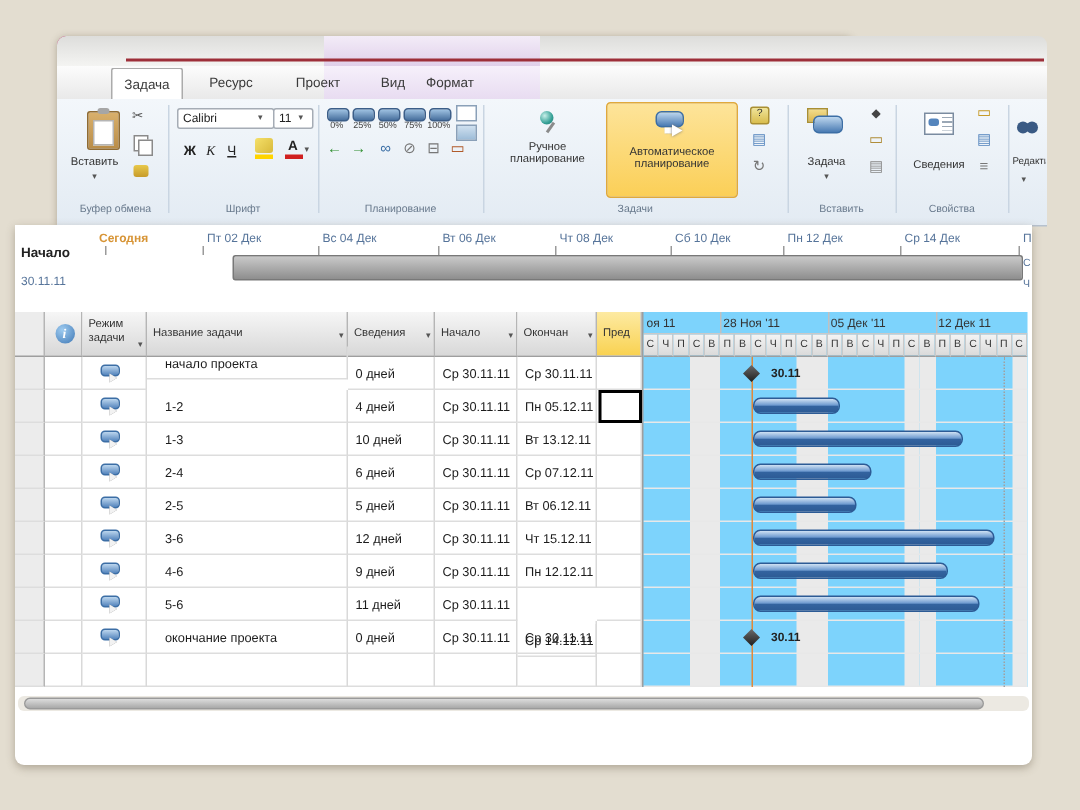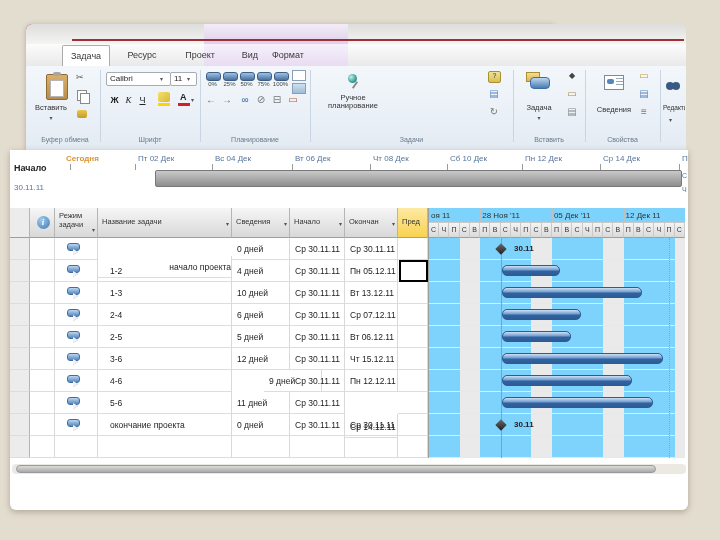--- a/index.html
+++ b/index.html
@@ -1,20 +1,20 @@
 <!DOCTYPE html>
 <html><head>
 <meta charset="utf-8">
 <style>
   html,body{margin:0;padding:0}
   body{width:720px;height:540px;background:#e3ddd0;font-family:"Liberation Sans","DejaVu Sans",sans-serif;position:relative;overflow:hidden}
   #slide{position:absolute;inset:0}
   .abs{position:absolute}
   
-  #ribbonBlock{left:26px;top:24px;width:531px;height:126px;background:#be185d;border-radius:6px 6px 0 0;box-shadow:0 1px 5px rgba(110,100,80,.45)}
+  #ribbonBlock{left:38px;top:24px;width:531px;height:126px;background:#be185d;border-radius:6px 6px 0 0;box-shadow:0 1px 5px rgba(110,100,80,.45)}
   #titleStrip{left:0;top:0;width:660px;height:20px;background:linear-gradient(#dddddb,#f4f4f2);border-radius:6px 6px 0 0}
   #ctxStrip{left:178px;top:0;width:144px;height:20px;background:linear-gradient(#f3ecf8,#e0d0ea)}
   #redLine{left:46px;top:15px;width:612px;height:2px;background:#9d2f39}
   #tabRow{left:0;top:20px;width:660px;height:22px;background:linear-gradient(#fcfcfc,#e9e9e9);border-bottom:1px solid #c3cedb}
   .tab{top:1px;height:20px;line-height:20px;font-size:9px;color:#3b3b3b;text-align:center}
   .tab.active{background:#fff;border:1px solid #ababab;border-bottom:none;border-radius:2px 2px 0 0;z-index:2}
   #ctxTabBg{left:178px;top:0;width:144px;height:22px;background:linear-gradient(#f6f0fb,#e8dcf1)}
   #ribbon{left:0;top:42px;width:660px;height:84px;background:linear-gradient(#f3f7fb,#e3ebf3);border-bottom:1px solid #b6c1ce;overflow:hidden}
   .gdiv{top:4px;width:1px;height:72px;background:#c9d5e2}
   .glabel{top:68px;height:12px;font-size:7px;color:#68798c;text-align:center;line-height:12px;white-space:nowrap}
@@ -149,20 +149,26 @@
       <div class="abs glyph" style="left:212px;top:28px;width:14px;color:#3a6ea5">∞</div>
       <div class="abs glyph" style="left:228px;top:28px;width:14px;color:#777">⊘</div>
       <div class="abs glyph" style="left:244px;top:28px;width:14px;color:#777">⊟</div>
       <div class="abs glyph" style="left:260px;top:28px;width:14px;color:#b05a2a">▭</div>
 
       <div class="abs" style="left:292px;top:2px;width:70px;height:62px">
         <div class="abs pin-head" style="left:30px;top:6px"></div>
         <div class="abs pin-needle" style="left:36px;top:13px"></div>
         <div class="abs btn-label" style="left:0;top:26px;width:70px;white-space:normal">Ручное планирование</div>
       </div>
+      <div id="autoBtn" class="abs">
+        <div class="abs task-pill" style="left:32px;top:5px;width:17px;height:9px"></div>
+        <div class="abs warr-bar" style="left:38px;top:16px"></div>
+        <div class="abs warr" style="left:43px;top:14px"></div>
+        <div class="abs btn-label" style="left:2px;top:28px;width:82px;white-space:normal">Автоматическое планирование</div>
+      </div>
       <div class="abs" style="left:462px;top:5px;width:11px;height:10px;background:linear-gradient(#efe49a,#d9bd4e);border:1px solid #a98f33;border-radius:2px;font-size:7px;text-align:center;color:#333">?</div>
       <div class="abs glyph" style="left:462px;top:22px;width:12px;color:#5585bd">▤</div>
       <div class="abs glyph" style="left:462px;top:40px;width:12px;color:#777">↻</div>
 
       <div class="abs" style="left:492px;top:2px;width:42px;height:62px">
         <div class="abs" style="left:8px;top:4px;width:12px;height:8px;background:linear-gradient(#f3dd8d,#ddb84f);border:1px solid #a98f33"></div>
         <div class="abs task-pill" style="left:12px;top:9px;width:18px;height:10px"></div>
         <div class="abs btn-label" style="left:0;top:36px;width:42px">Задача</div>
         <div class="abs drop" style="left:0;top:46px;width:42px">▾</div>
       </div>
@@ -258,21 +264,21 @@
 
       <div id="tableBody">
           <div class="abs cell gutter" style="left: 0px; top: 30px; width: 20px; height: 22px; line-height: 22px; padding-left: 5px;"></div>
           <div class="abs cell" style="left: 20px; top: 30px; width: 25px; height: 22px; line-height: 22px; padding-left: 5px;"></div>
           <div class="abs cell" style="left: 45px; top: 30px; width: 43px; height: 22px; line-height: 22px; padding-left: 5px;">
             <div class="abs" style="left: 12px; top: 5px; width: 15px; height: 12px;">
               <div class="abs mode-pill" style="left: 0px; top: 0px;"></div>
               <div class="abs mode-arr" style="left: 6px; top: 6px;"></div>
             </div>
           </div>
-          <div class="abs cell" style="left: 88px; top: 48px; width: 134px; height: 22px; line-height: 22px; padding-left: 12px; text-align: right;">начало проекта</div>
+          <div class="abs cell" style="left: 88px; top: 23px; width: 134px; height: 22px; line-height: 22px; padding-left: 12px;">начало проекта</div>
           <div class="abs cell" style="left: 222px; top: 30px; width: 58px; height: 22px; line-height: 22px; padding-left: 5px;">0 дней</div>
           <div class="abs cell" style="left: 280px; top: 30px; width: 55px; height: 22px; line-height: 22px; padding-left: 5px;">Ср 30.11.11</div>
           <div class="abs cell" style="left: 335px; top: 30px; width: 53px; height: 22px; line-height: 22px; padding-left: 5px;">Ср 30.11.11</div>
           <div class="abs cell" style="left: 388px; top: 30px; width: 30px; height: 22px; line-height: 22px; padding-left: 5px;"></div>
           <div class="abs cell gutter" style="left: 0px; top: 52px; width: 20px; height: 22px; line-height: 22px; padding-left: 5px;"></div>
           <div class="abs cell" style="left: 20px; top: 52px; width: 25px; height: 22px; line-height: 22px; padding-left: 5px;"></div>
           <div class="abs cell" style="left: 45px; top: 52px; width: 43px; height: 22px; line-height: 22px; padding-left: 5px;">
             <div class="abs" style="left: 12px; top: 5px; width: 15px; height: 12px;">
               <div class="abs mode-pill" style="left: 0px; top: 0px;"></div>
               <div class="abs mode-arr" style="left: 6px; top: 6px;"></div>
@@ -337,21 +343,21 @@
           <div class="abs cell" style="left: 388px; top: 140px; width: 30px; height: 22px; line-height: 22px; padding-left: 5px;"></div>
           <div class="abs cell gutter" style="left: 0px; top: 162px; width: 20px; height: 22px; line-height: 22px; padding-left: 5px;"></div>
           <div class="abs cell" style="left: 20px; top: 162px; width: 25px; height: 22px; line-height: 22px; padding-left: 5px;"></div>
           <div class="abs cell" style="left: 45px; top: 162px; width: 43px; height: 22px; line-height: 22px; padding-left: 5px;">
             <div class="abs" style="left: 12px; top: 5px; width: 15px; height: 12px;">
               <div class="abs mode-pill" style="left: 0px; top: 0px;"></div>
               <div class="abs mode-arr" style="left: 6px; top: 6px;"></div>
             </div>
           </div>
           <div class="abs cell" style="left: 88px; top: 162px; width: 134px; height: 22px; line-height: 22px; padding-left: 12px;">4-6</div>
-          <div class="abs cell" style="left: 222px; top: 162px; width: 58px; height: 22px; line-height: 22px; padding-left: 5px; margin-left: 32px;">9 дней</div>
+          <div class="abs cell" style="left: 222px; top: 162px; width: 58px; height: 22px; line-height: 22px; padding-left: 5px;">9 дней</div>
           <div class="abs cell" style="left: 280px; top: 162px; width: 55px; height: 22px; line-height: 22px; padding-left: 5px;">Ср 30.11.11</div>
           <div class="abs cell" style="left: 335px; top: 162px; width: 53px; height: 22px; line-height: 22px; padding-left: 5px;">Пн 12.12.11</div>
           <div class="abs cell" style="left: 388px; top: 162px; width: 30px; height: 22px; line-height: 22px; padding-left: 5px;"></div>
           <div class="abs cell gutter" style="left: 0px; top: 184px; width: 20px; height: 22px; line-height: 22px; padding-left: 5px;"></div>
           <div class="abs cell" style="left: 20px; top: 184px; width: 25px; height: 22px; line-height: 22px; padding-left: 5px;"></div>
           <div class="abs cell" style="left: 45px; top: 184px; width: 43px; height: 22px; line-height: 22px; padding-left: 5px;">
             <div class="abs" style="left: 12px; top: 5px; width: 15px; height: 12px;">
               <div class="abs mode-pill" style="left: 0px; top: 0px;"></div>
               <div class="abs mode-arr" style="left: 6px; top: 6px;"></div>
             </div>

